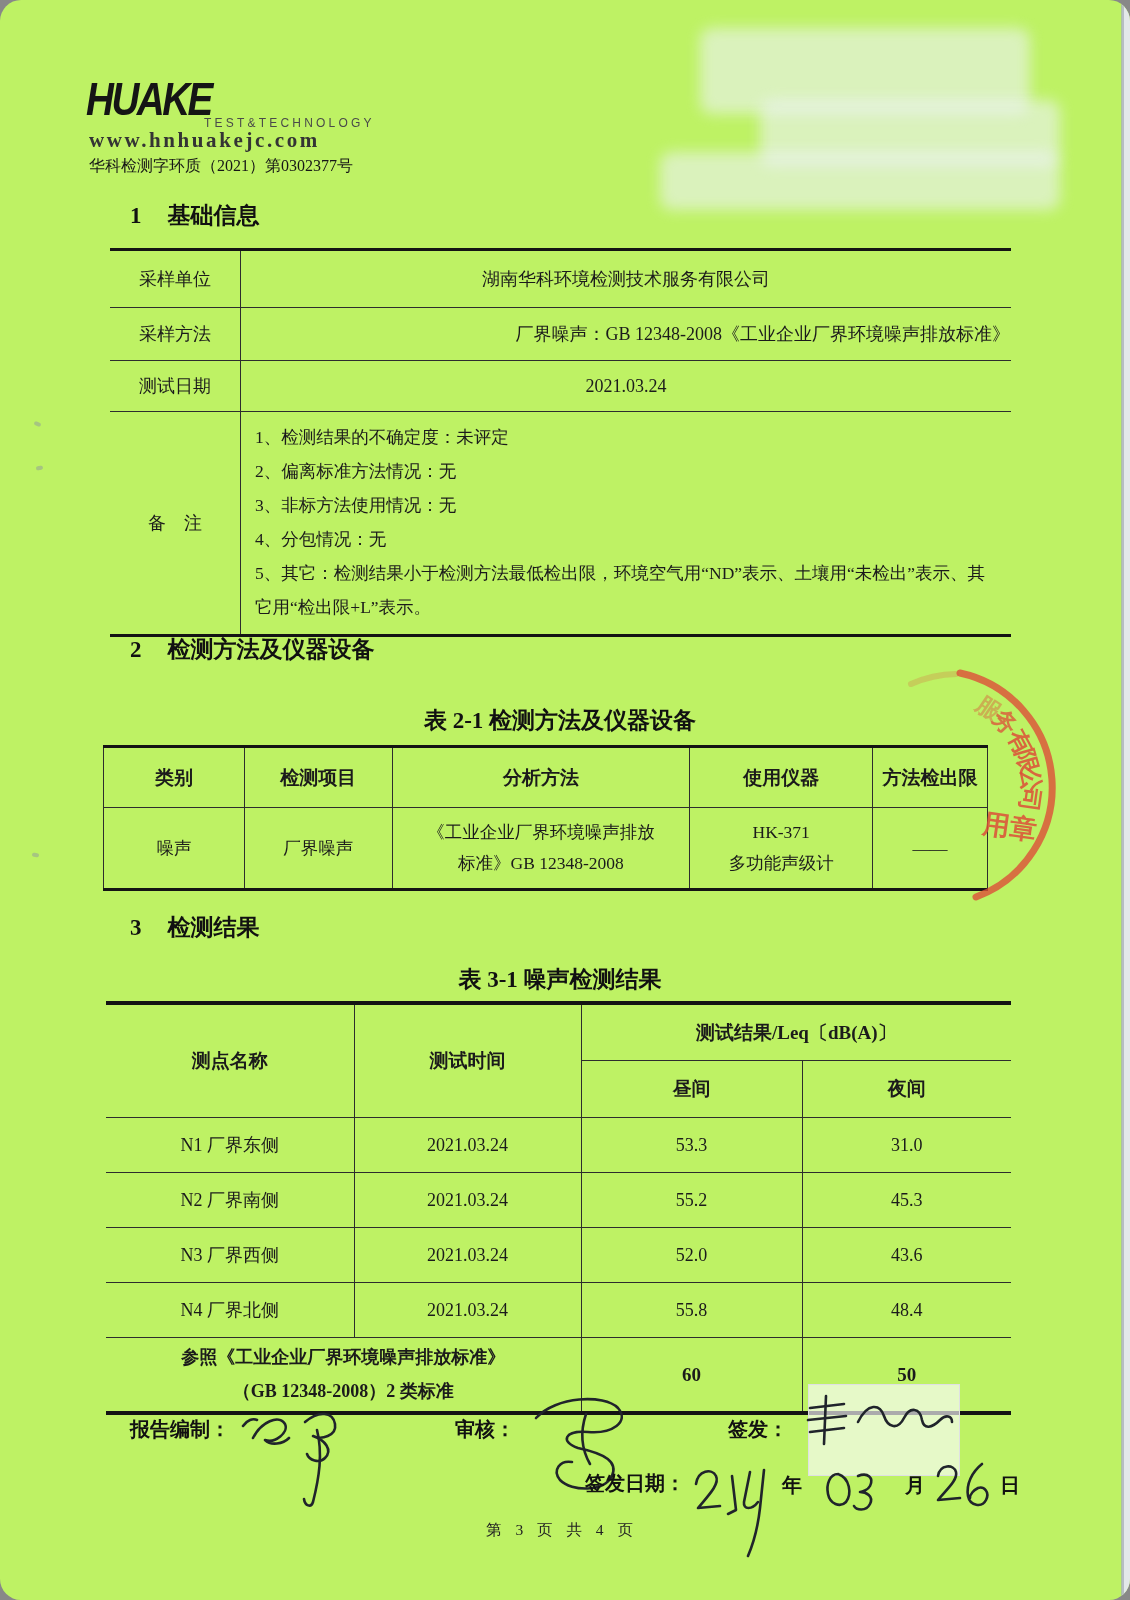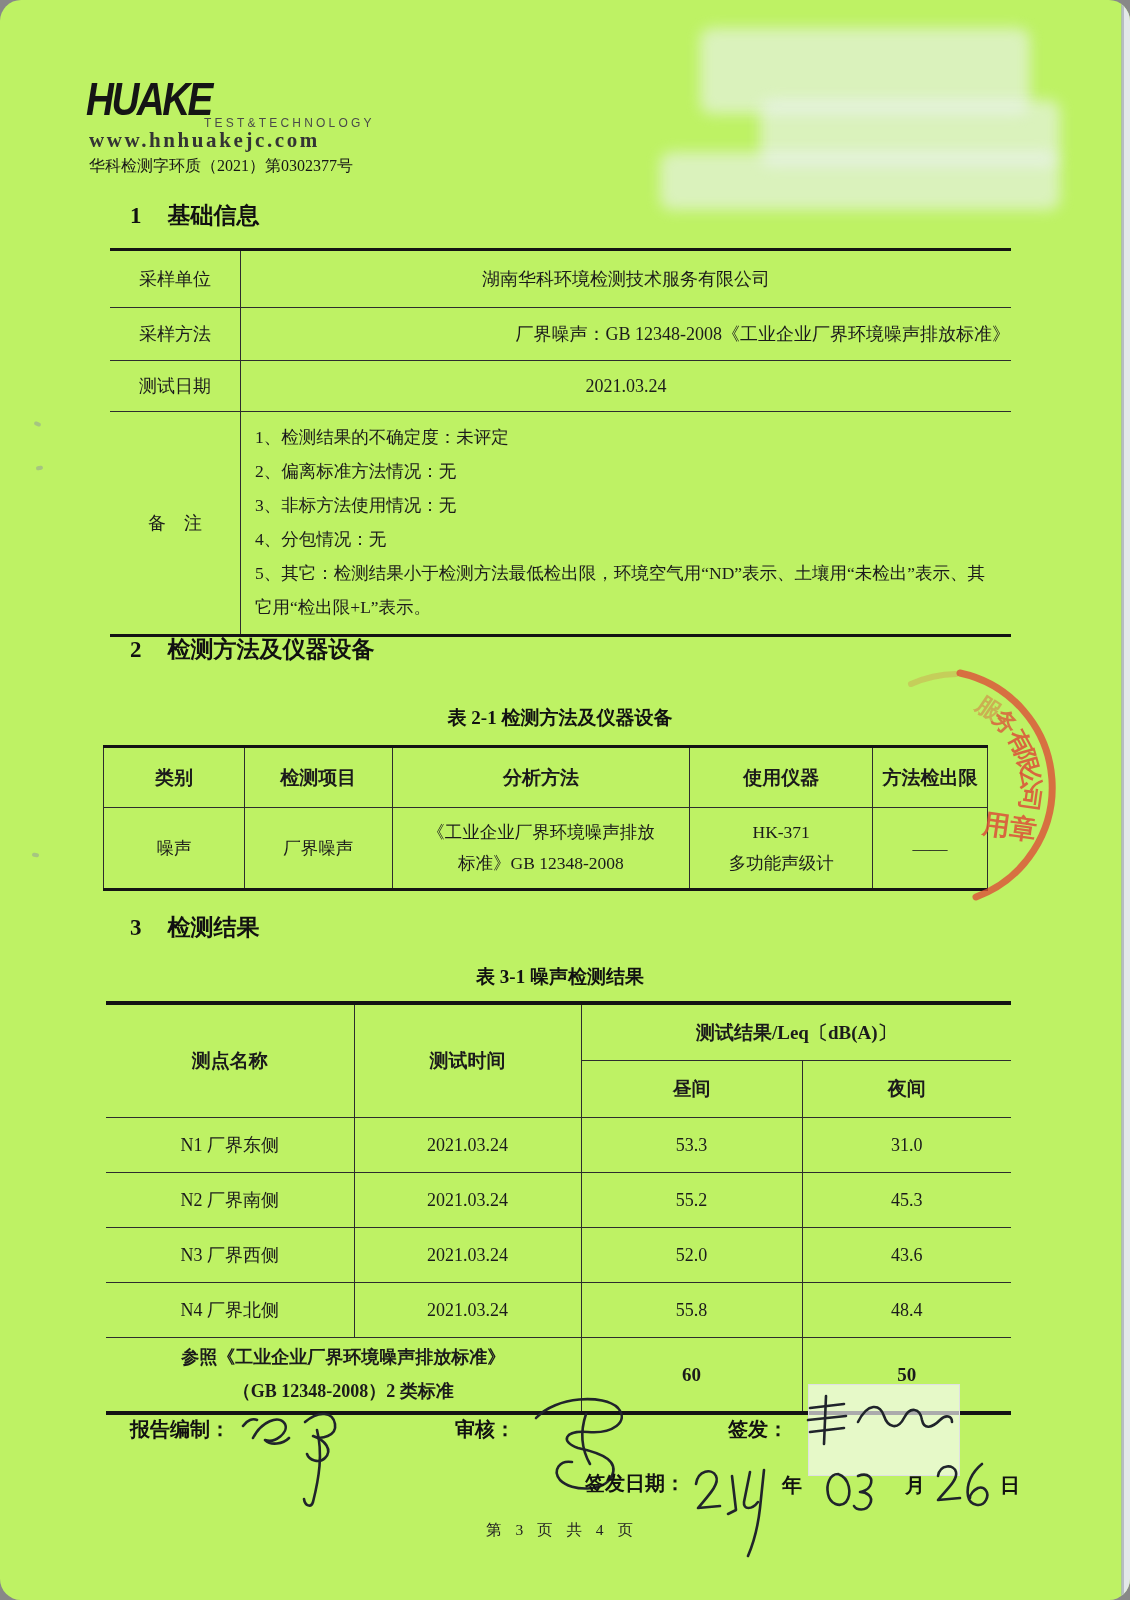--- a/index.html
+++ b/index.html
@@ -29,21 +29,21 @@
   }
   .logo-cn{position:absolute; left:200px; top:74px; font-size:33px; letter-spacing:9px; color:#1a1a1a; white-space:nowrap;}
   .logo-tag{position:absolute; left:204px; top:116px; font-size:12px; letter-spacing:3.2px; color:#4a4a4a; font-family:"Liberation Sans","DejaVu Sans",sans-serif;}
   .website{position:absolute; left:89px; top:128px; font-size:21px; letter-spacing:2.6px; font-weight:bold; color:#343434;}
   .report-no{position:absolute; left:89px; top:156px; font-size:16px; color:#161616;}
 
   
   .sec-h{position:absolute; left:130px; font-size:23px; font-weight:bold; color:#111; white-space:nowrap;}
   .sec-h .num{display:inline-block; margin-right:26px;}
   .h1{top:200px;} .h2{top:634px;} .h3{top:912px;}
-  .caption{position:absolute; left:40px; width:1040px; text-align:center; font-size:19px; font-weight:bold; color:#111;}
+  .caption{position:absolute; left:40px; width:1040px; text-align:center; font-size:23px; font-weight:bold; color:#111;}
   .cap2{top:705px;} .cap3{top:964px;}
 
   
   .t1{position:absolute; left:110px; top:248px; width:901px;
       border-collapse:collapse; border-top:3.5px solid #141414; border-bottom:3.5px solid #141414;}
   .t1 td{border-bottom:1.35px solid #2d2d2d; font-size:18px; vertical-align:middle;}
   .t1 tr:last-child td{border-bottom:none;}
   .t1 td.lbl{border-right:1.35px solid #2d2d2d; width:128px; text-align:center;}
   .t1 tr.r0 td{height:54px;} .t1 tr.r1 td{height:50px;} .t1 tr.r2 td{height:48px;}
   .t1 td.val.center{text-align:center;}

